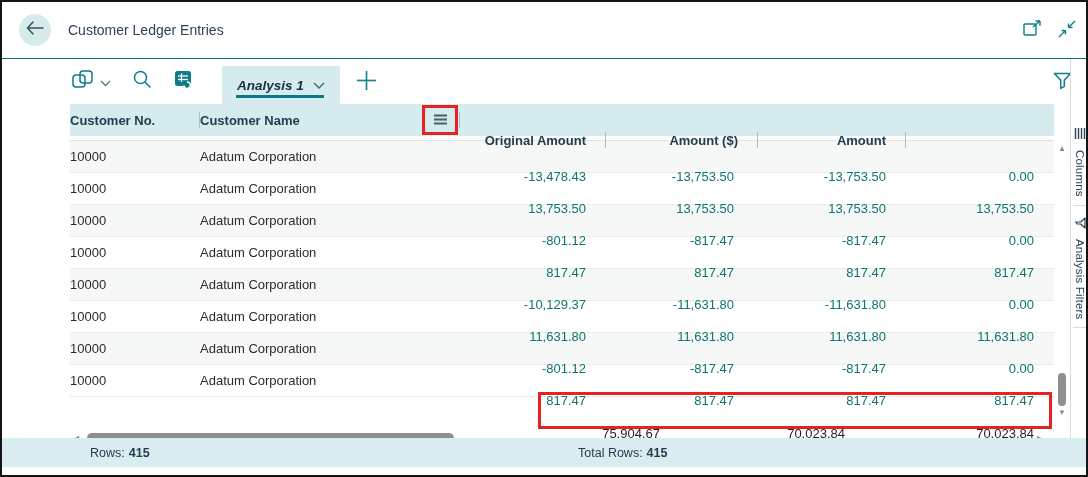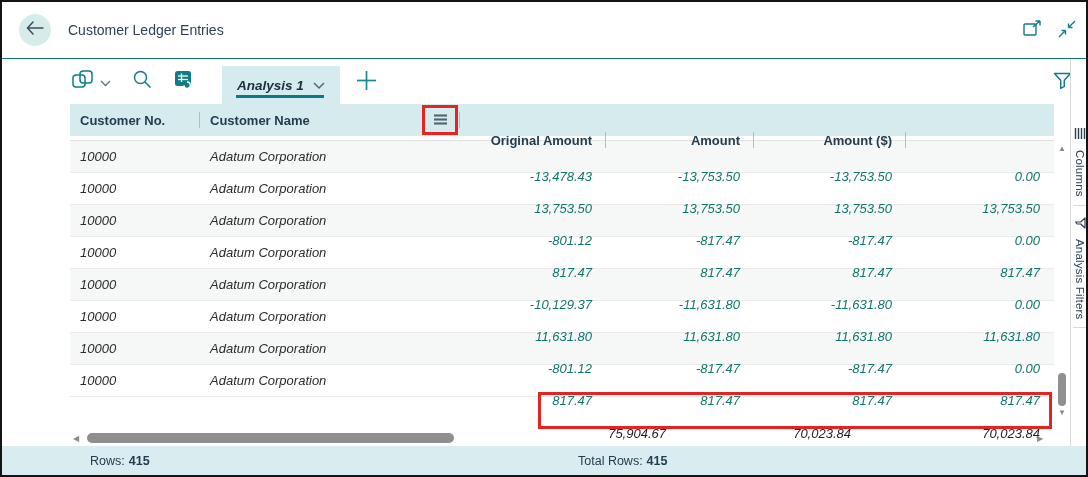--- a/index.html
+++ b/index.html
@@ -23,27 +23,27 @@
   .tab::after{content:"";position:absolute;left:14px;right:16px;bottom:6px;height:3px;background:#0c7a85;}
   .plus-btn{margin-left:16px;}
   .tb-spacer{flex:1;}
   .tb-filter{margin-right:14px;}
   
   .table{position:absolute;left:68px;top:102px;width:984px;}
   .thead{position:relative;display:flex;height:32px;align-items:center;background:#d5ebee;}
   .th{position:relative;box-sizing:border-box;height:100%;display:flex;align-items:center;font-size:13px;font-weight:600;color:#223d4f;cursor:pointer;}
   .th:not(:last-child)::after{content:"";position:absolute;right:0;top:8px;height:16px;width:1px;background:#aebfc3;}
   .w1{width:130px}.w2{width:260px}.w3{width:146px}.w4{width:148px}.w5{width:152px}.w6{width:148px}
-  .txt{padding-left:10px;}
-  .num{justify-content:flex-end;padding-right:14px;text-align:right;margin-top:40px;}
+  .txt{}
+  .num{justify-content:flex-end;padding-right:20px;text-align:right;margin-top:40px;}
   .burger{position:absolute;left:363px;top:8px;cursor:pointer;}
   .gap-row{height:4px;border-bottom:1px solid #e2e2e2;background:#fff;}
   .tr{display:flex;height:32px;align-items:center;box-sizing:border-box;border-bottom:1px solid #eaeaea;cursor:pointer;}
   .tr.alt{background:#f6f7f7;}
-  .td{box-sizing:border-box;font-size:13px;color:#2b2b2b;display:flex;align-items:center;height:100%;font-style:italic;}
+  .td{box-sizing:border-box;font-size:13px;color:#2b2b2b;display:flex;align-items:center;height:100%;}
   .td.num{color:#0f766e;}
   .totals{height:33px;border-bottom:none;justify-content:space-between;}
   .totals .td.num{color:#1f1f1f;}
   .annot{position:absolute;border:3px solid #e52320;box-sizing:border-box;pointer-events:none;z-index:6;}
   .annot-burger{left:352px;top:1px;width:36px;height:30px;}
   .annot-totals{left:468px;top:288px;width:514px;height:37px;}
   
   .vscroll{position:absolute;left:1052px;top:134px;width:16px;height:294px;}
   .scroll-arrow{position:absolute;left:0;width:16px;text-align:center;font-size:8px;color:#8a8a8a;cursor:pointer;line-height:10px;}
   .v-up{top:8px;} .v-down{top:272px;}
@@ -51,21 +51,21 @@
   .hscroll{position:absolute;left:68px;top:428px;width:984px;height:17px;}
   .h-left{left:0;top:4px;width:12px;} .h-right{left:964px;top:4px;width:12px;}
   .h-thumb{position:absolute;left:17px;top:3px;width:367px;height:10px;border-radius:5px;background:#8f8f8f;cursor:pointer;}
   
   .sidepanel{position:absolute;left:1068px;top:57px;width:17px;height:389px;border-left:1px solid #dadada;background:#fff;display:flex;flex-direction:column;align-items:center;}
   .side-tab{display:flex;flex-direction:column;align-items:center;gap:7px;cursor:pointer;padding:8px 0;}
   .side-tab.first{margin-top:58px;}
   .vtext{writing-mode:vertical-rl;font-size:11.5px;color:#2c4356;letter-spacing:.2px;}
   .side-div{width:13px;height:1px;background:#dadada;}
   
-  .statusbar{position:absolute;left:0;right:0;bottom:0;height:29px;background:#d9edf0;display:flex;align-items:center;font-size:12.5px;color:#223c50;}
+  .statusbar{position:absolute;left:0;right:0;bottom:8px;height:29px;background:#d9edf0;display:flex;align-items:center;font-size:12.5px;color:#223c50;}
   .sb-left{margin-left:88px;}
   .sb-center{position:absolute;left:576px;}
   .sb-val{font-weight:700;margin-left:4px;}
 </style>
 </head>
 <body>
 
 <div class="screen">
 
   <div class="topbar">
@@ -156,22 +156,22 @@
           </svg>
       </span>
     </button>
   </div>
 
   <div class="table">
     <div class="thead">
       <div class="th txt w1">Customer No.</div>
       <div class="th txt w2">Customer Name</div>
       <div class="th num w3">Original Amount</div>
+      <div class="th num w5">Amount ($)</div>
       <div class="th num w4">Amount</div>
-      <div class="th num w5">Amount ($)</div>
       <span class="burger">
         <svg width="15" height="13" viewBox="0 0 15 13">
             <line x1="1" y1="2.5" x2="14" y2="2.5" stroke="#4f6472" stroke-width="2.1"></line>
             <line x1="1" y1="6.5" x2="14" y2="6.5" stroke="#4f6472" stroke-width="2.1"></line>
             <line x1="1" y1="10.5" x2="14" y2="10.5" stroke="#4f6472" stroke-width="2.1"></line>
           </svg>
       </span>
       <div class="annot annot-burger"></div>
     </div>
     <div class="gap-row"></div>

